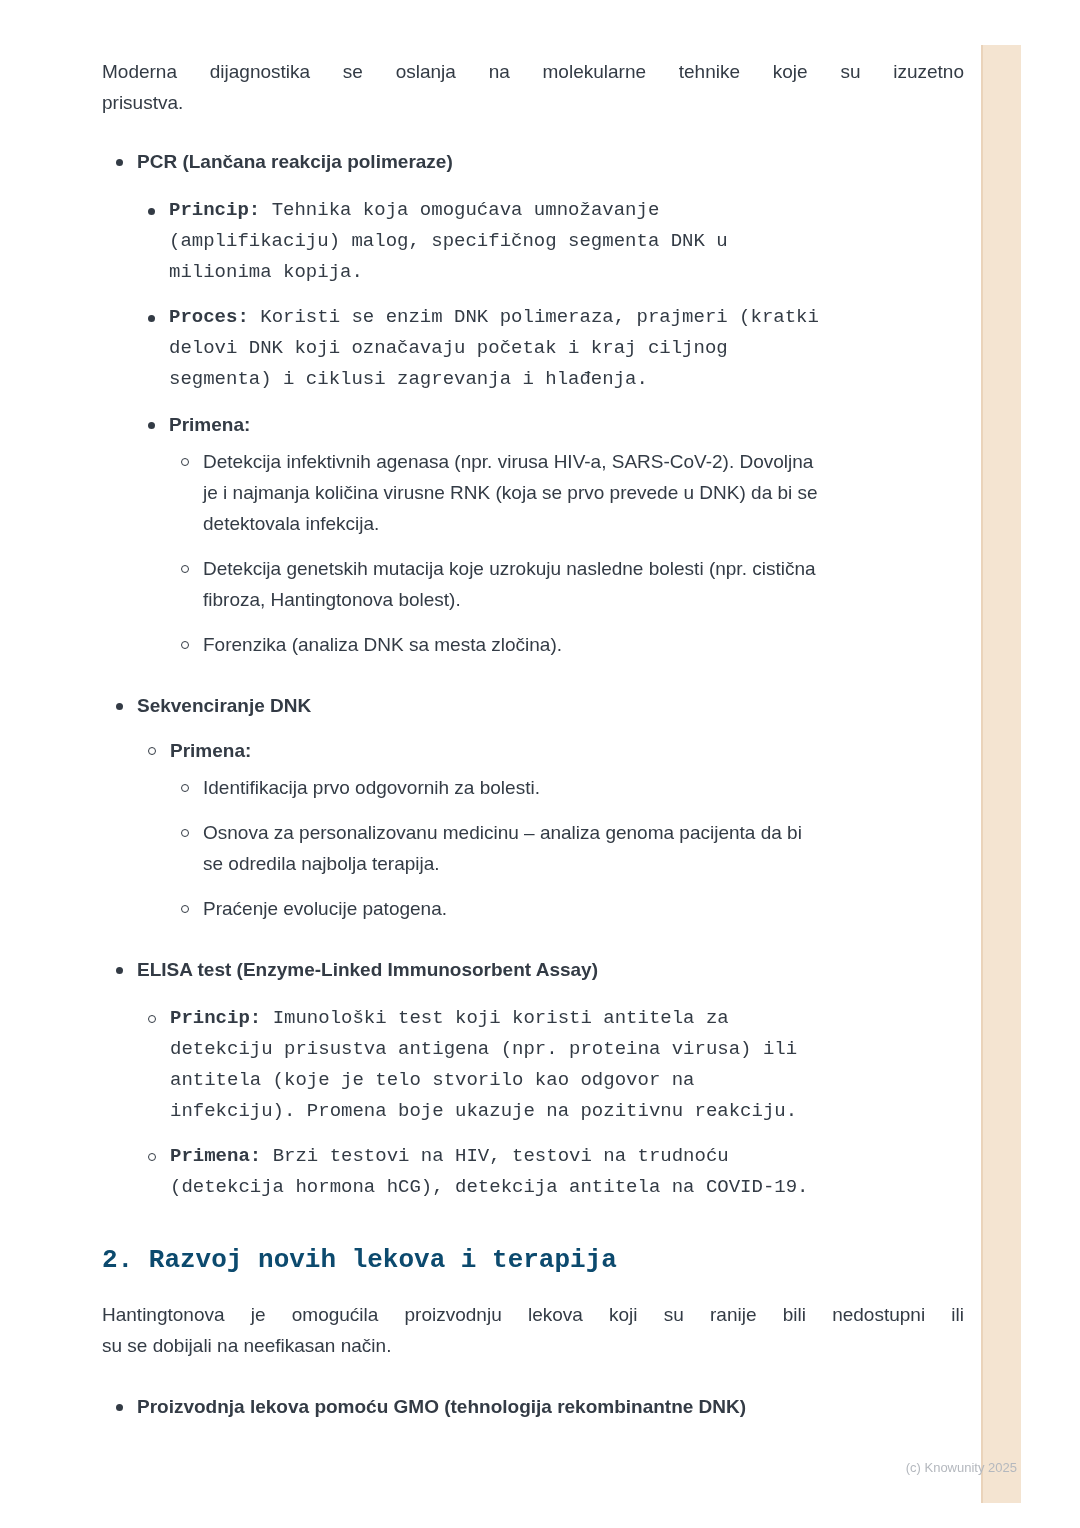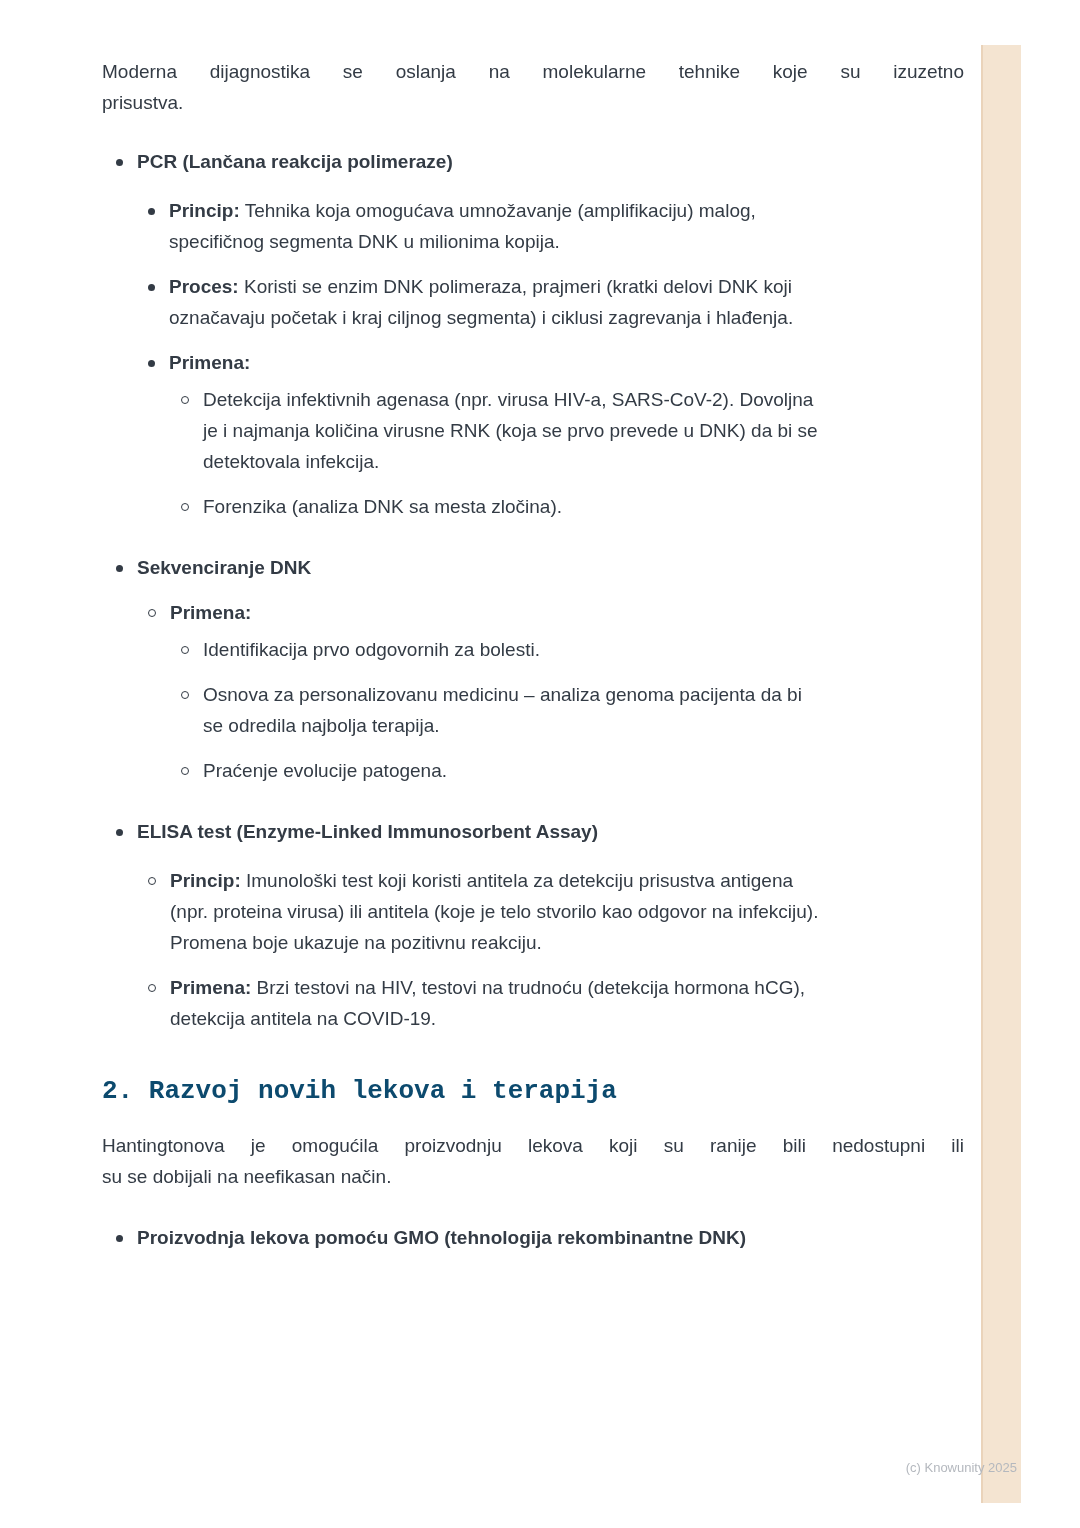--- a/index.html
+++ b/index.html
@@ -31,21 +31,21 @@
   .para { text-align: left; }
   .para.just { text-align: justify; text-align-last: justify; }
   .li { display: flex; align-items: flex-start; }
   .blt { flex: 0 0 auto; border-radius: 50%; }
   .disc { width: 7px; height: 7px; background: #333b45; margin-top: 13px; }
   .circ { width: 8px; height: 8px; border: 1.5px solid #333b45; background: transparent; margin-top: 12px; }
   .txt { margin-left: 14px; }
   .l1 { margin-left: 14px; }
   .l2 { margin-left: 46px; }
   .l3 { margin-left: 79px; }
-  .w2 { max-width: 650px; }
+  .w2 { max-width: 650px; font-family: Liberation Mono, monospace; }
   .w3 { max-width: 615px; }
   .bold { font-weight: 700; }
   strong { font-weight: 700; }
   .heading2 {
     margin-top: 40px;
     font-size: 26px;
     line-height: 34px;
     font-weight: 700;
     color: #e8891f;
   }
@@ -93,20 +93,24 @@
     <div class="li l2 mt14">
       <span class="blt disc"></span>
       <div class="txt"><strong>Primena:</strong></div>
     </div>
 
     <div class="li l3 mt6">
       <span class="blt circ"></span>
       <div class="txt w3">Detekcija infektivnih agenasa (npr. virusa HIV-a, SARS-CoV-2). Dovoljna je i najmanja količina virusne RNK (koja se prvo prevede u DNK) da bi se detektovala infekcija.</div>
     </div>
 
+    <div class="li l3 mt14">
+      <span class="blt circ"></span>
+      <div class="txt w3">Detekcija genetskih mutacija koje uzrokuju nasledne bolesti (npr. cistična fibroza, Hantingtonova bolest).</div>
+    </div>
 
     <div class="li l3 mt14">
       <span class="blt circ"></span>
       <div class="txt w3">Forenzika (analiza DNK sa mesta zločina).</div>
     </div>
 
     <div class="li l1 mt30">
       <span class="blt disc"></span>
       <div class="txt bold">Sekvenciranje DNK</div>
     </div>

